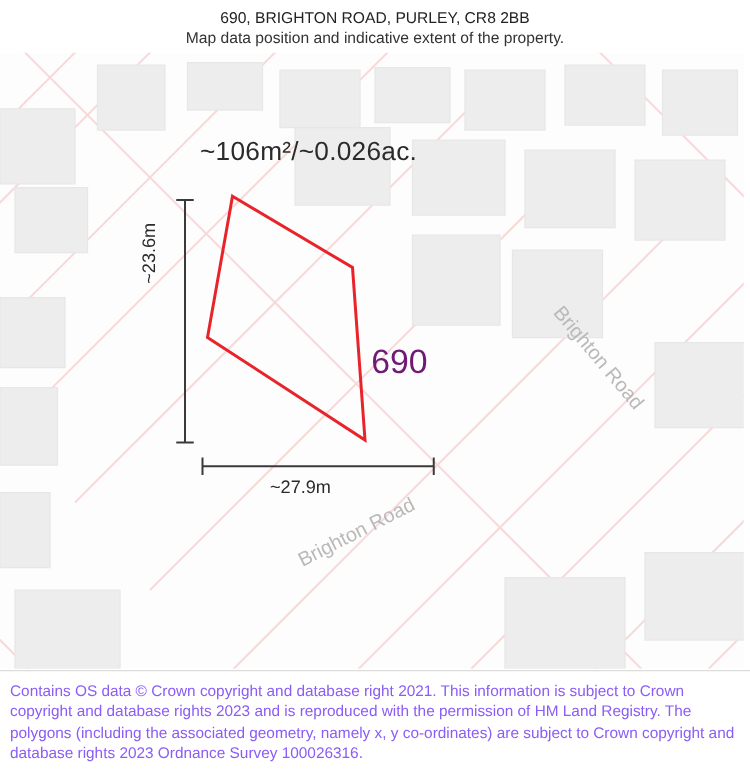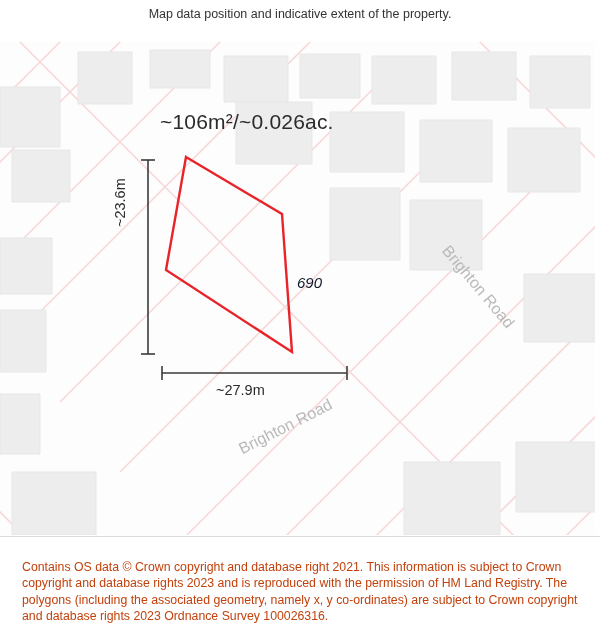--- a/index.html
+++ b/index.html
@@ -49,40 +49,39 @@
     top: 536px;
     left: 0;
     width: 600px;
     height: 89px;
     background: #fff;
     border-top: 1px solid #dcdcdc;
     padding: 6px 6px 0 6px;
     box-sizing: border-box;
   }
   .footer p {
-    margin: 16px;
+    margin: 2px;
     font-size: 12.3px;
     line-height: 16.4px;
-    color: #c2410c;
+    color: #8b5cf6;
   }
   .area-label {
     position: absolute;
     left: 160px;
     top: 68px;
     font-size: 21px;
     color: #2b2b2b;
     letter-spacing: 0.2px;
   }
   .plot-number {
     position: absolute;
     left: 297px;
     top: 232px;
-    font-size: 15px;
-    color: #0f172a;
-    font-style: italic;
+    font-size: 27px;
+    color: #701a75;
   }
   .dim-vertical {
     position: absolute;
     left: 112px;
     top: 185px;
     font-size: 14.5px;
     color: #2b2b2b;
     transform: rotate(-90deg);
     transform-origin: left top;
     white-space: nowrap;
@@ -111,20 +110,21 @@
     left: 236px;
     top: 400px;
     transform: rotate(-27deg);
     transform-origin: left top;
   }
 </style>
 </head>
 <body>
 
 <div class="header">
+  <div class="title">690, BRIGHTON ROAD, PURLEY, CR8 2BB</div>
   <div class="subtitle">Map data position and indicative extent of the property.</div>
 </div>
 
 <div class="map-wrap">
   <svg class="map-svg" width="600" height="493" viewBox="0 0 600 493">
     <rect x="0" y="0" width="600" height="493" fill="#fdfdfd"></rect>
 
     <g stroke="#f7d9d9" stroke-width="1.6" fill="none">
       <path d="M -40 100 L 180 -120"></path>
       <path d="M -40 160 L 230 -110"></path>

